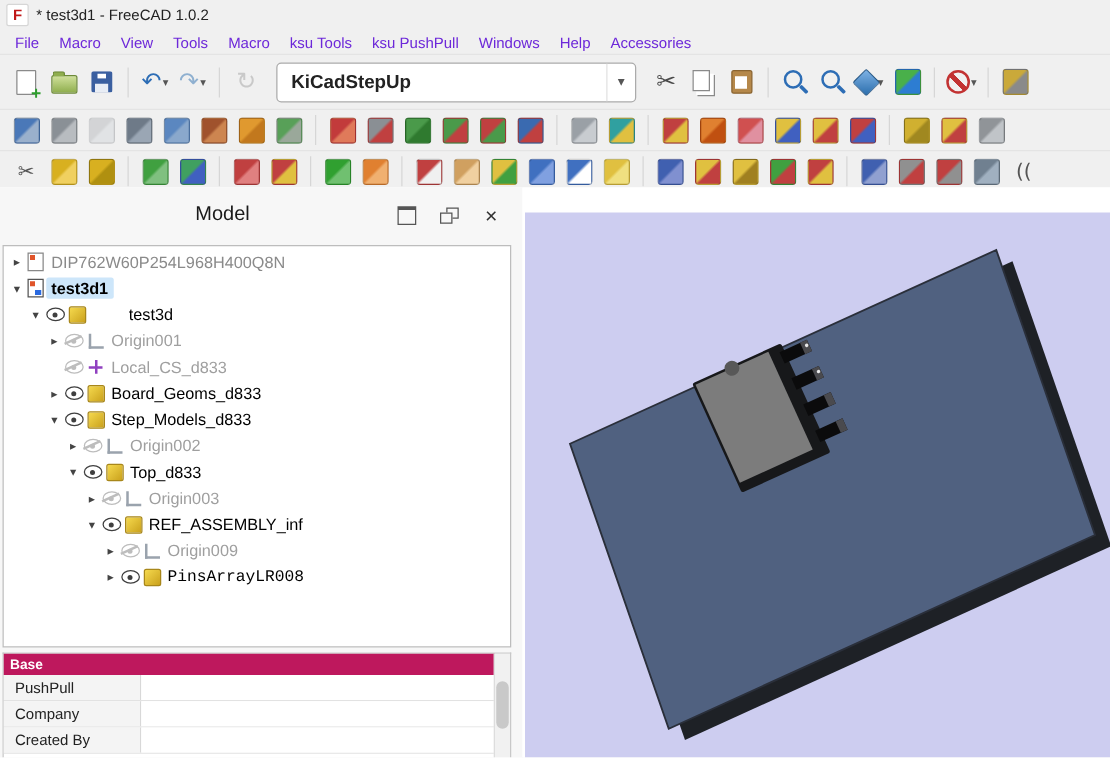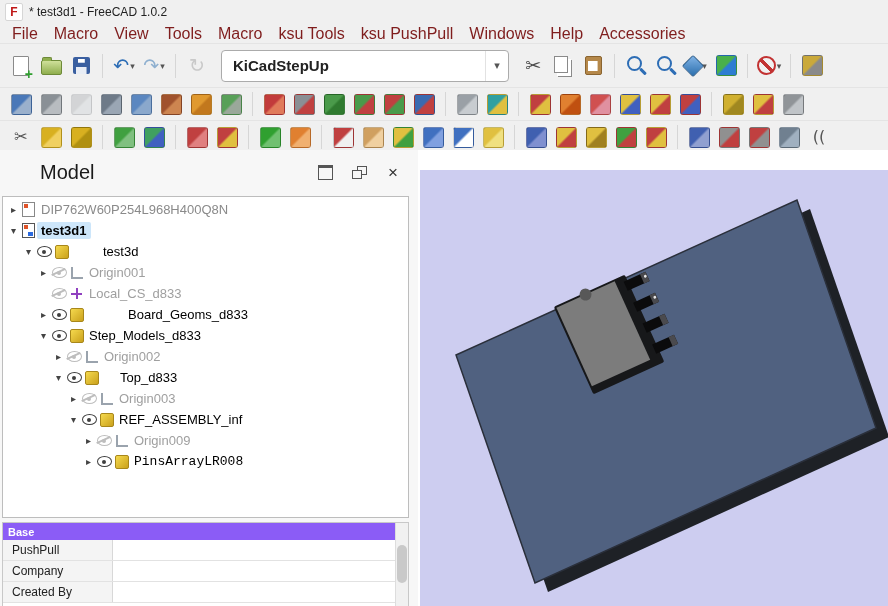--- a/index.html
+++ b/index.html
@@ -6,21 +6,21 @@
   body{width:888px;height:606px;overflow:hidden;font-family:"Liberation Sans",sans-serif;background:#fff}
   #app{position:relative;width:888px;height:606px;background:#f0f0f0}
 
   
   #titlebar{height:24px;display:flex;align-items:center;gap:6px;padding-left:5px;background:#f0f0f0}
   .fc-logo{width:16px;height:16px;background:#fff;border:1px solid #d6d6d6;color:#c01818;font-weight:bold;font-size:12px;display:flex;align-items:center;justify-content:center;border-radius:2px}
   .title-text{font-size:12px;color:#222}
 
   
   #menubar{height:19px;display:flex;align-items:center;background:#f0f0f0;padding-left:4px}
-  .menu-item{font-size:16px;color:#7f1d1d;padding:0 8px;height:100%;display:flex;align-items:center;cursor:default}
+  .menu-item{font-size:12px;color:#6d28d9;padding:0 8px;height:100%;display:flex;align-items:center;cursor:default}
 
   
   #toolbar1{height:43px;display:flex;align-items:center;padding-left:6px;background:#f0f0f0;border-top:1px solid #e4e4e4}
   #toolbar2,#toolbar3{height:32px;display:flex;align-items:center;padding-left:6px;background:#f0f0f0;border-top:1px solid #e4e4e4;overflow:hidden;white-space:nowrap}
   .tb-btn{height:30px;min-width:28px;display:flex;align-items:center;justify-content:center;border-radius:3px;position:relative;margin:0 1px;flex:none}
   #toolbar2 .tb-btn,#toolbar3 .tb-btn{height:26px;min-width:28px}
   .tb-sep{width:1px;height:24px;background:#d6d6d6;margin:0 6px;flex:none}
   .tb-dd{font-size:9px;color:#555;margin-left:1px}
   .shape-glyph{font-size:19px;line-height:1;font-family:"DejaVu Sans",sans-serif}
   #toolbar2 .shape-glyph,#toolbar3 .shape-glyph{font-size:16px}
@@ -39,21 +39,21 @@
 
   
   .combo{width:286px;height:30px;background:#fff;border:1px solid #ababab;border-radius:4px;display:flex;align-items:center;margin:0 9px;flex:none}
   .combo-text{flex:1;padding-left:11px;font-size:15px;font-weight:bold;color:#222}
   .combo-arrow{width:22px;text-align:center;color:#555;font-size:11px;border-left:1px solid #e2e2e2;height:100%;display:flex;align-items:center;justify-content:center}
 
   
   #main{position:absolute;top:150px;left:0;right:0;bottom:0;background:#fff}
   #left-panel{position:absolute;left:0;top:0;width:418px;height:100%;background:#f7f7f7}
   #panel-header{height:44px;display:flex;align-items:center}
-  .panel-title{flex:1;font-size:20px;color:#1a1a1a;padding-left:40px}
+  .panel-title{flex:1;text-align:center;font-size:16px;color:#1a1a1a;padding-left:40px}
   .ph-icons{display:flex;gap:16px;margin-right:16px;align-items:center}
   .ph-icon{width:18px;height:18px;display:flex;align-items:center;justify-content:center;color:#444}
   .i-dock{width:13px;height:11px;border:1.5px solid #555;border-top-width:3px}
   .i-float{position:relative;width:15px;height:13px}
   .i-float::before{content:"";position:absolute;right:0;top:0;width:8px;height:7px;border:1.5px solid #555}
   .i-float::after{content:"";position:absolute;left:0;bottom:0;width:8px;height:7px;border:1.5px solid #555;background:#f7f7f7}
   .i-close{font-size:17px;color:#333;line-height:1}
 
   
   #tree-box{position:absolute;left:2px;top:46px;width:405px;bottom:88px;background:#fff;border:1px solid #bdbdbd;overflow:hidden;padding-top:2px}
@@ -72,21 +72,21 @@
   .ti-doc::after{content:"";position:absolute;left:1px;top:1px;width:4px;height:4px;background:#e0542a}
   .ti-doc.active{border-color:#555}
   .ti-doc.active::before{content:"";position:absolute;right:1px;bottom:1px;width:5px;height:4px;background:#2a6ae0}
   .ti-part{width:12px;height:12px;border-radius:2px;background:linear-gradient(135deg,#f5d94e,#caa11c);border:1px solid #a8871a}
   .ti-origin{width:10px;height:10px;border-left:2px solid #9aa3ad;border-bottom:2px solid #9aa3ad}
   .ti-cs{width:11px;height:11px;background:linear-gradient(#9040c0,#9040c0) center/2px 11px no-repeat,linear-gradient(#9040c0,#9040c0) center/11px 2px no-repeat}
   .ti-body{width:12px;height:12px;background:linear-gradient(135deg,#8fc0ea,#2c6fad);border:1px solid #1f4f80;border-radius:1px}
 
   
   #prop-box{position:absolute;left:2px;width:405px;top:372px;bottom:0;background:#fff;border:1px solid #c8c8c8;border-bottom:none}
-  .prop-head{position:absolute;left:0;right:12px;top:0;height:17px;background:#8b5cf6;color:#fff;font-size:11px;font-weight:bold;display:flex;align-items:center;padding-left:5px}
+  .prop-head{position:absolute;left:0;right:12px;top:0;height:17px;background:#be185d;color:#fff;font-size:11px;font-weight:bold;display:flex;align-items:center;padding-left:5px}
   .prop-rows{position:absolute;left:0;right:12px;top:17px}
   .prop-row{display:flex;height:20px;border-bottom:1px solid #e2e2e2;font-size:12px}
   .prop-label{width:100px;background:#f4f4f4;border-right:1px solid #d8d8d8;display:flex;align-items:center;padding-left:9px;color:#222}
   .prop-value{flex:1;background:#fff}
   .vscroll{position:absolute;right:0;top:0;bottom:0;width:12px;background:#f1f1f1;border-left:1px solid #ddd}
   .vthumb{position:absolute;left:1px;right:1px;top:22px;height:38px;background:#c9c9c9;border-radius:5px}
 
   
   #right-area{position:absolute;left:418px;top:0;right:0;bottom:0;background:#fff}
   #viewport{position:absolute;left:2px;top:20px;right:0;bottom:0;background:#cdcdf0}
@@ -423,21 +423,21 @@
           <div class="tree-row" style="padding-left: 34px;">
             <span class="tr-exp">▸</span>
             <span class="tr-eye">
               <span class="eye">
                 <i></i>
               </span>
             </span>
             <span class="tr-icon">
               <span class="ti-part"></span>
             </span>
-            <span class="tr-label" style="color: rgb(0, 0, 0); margin-left: 39px;">Board_Geoms_d833</span>
+            <span class="tr-label" style="color: rgb(0, 0, 0);">Board_Geoms_d833</span>
           </div>
           <div class="tree-row" style="padding-left: 34px;">
             <span class="tr-exp">▾</span>
             <span class="tr-eye">
               <span class="eye">
                 <i></i>
               </span>
             </span>
             <span class="tr-icon">
               <span class="ti-part"></span>
@@ -459,21 +459,21 @@
           <div class="tree-row" style="padding-left: 49px;">
             <span class="tr-exp">▾</span>
             <span class="tr-eye">
               <span class="eye">
                 <i></i>
               </span>
             </span>
             <span class="tr-icon">
               <span class="ti-part"></span>
             </span>
-            <span class="tr-label" style="color: rgb(0, 0, 0); margin-left: 16px;">Top_d833</span>
+            <span class="tr-label" style="color: rgb(0, 0, 0);">Top_d833</span>
           </div>
           <div class="tree-row" style="padding-left: 64px;">
             <span class="tr-exp">▸</span>
             <span class="tr-eye">
               <span class="eye off">
                 <i></i>
               </span>
             </span>
             <span class="tr-icon">
               <span class="ti-origin"></span>

